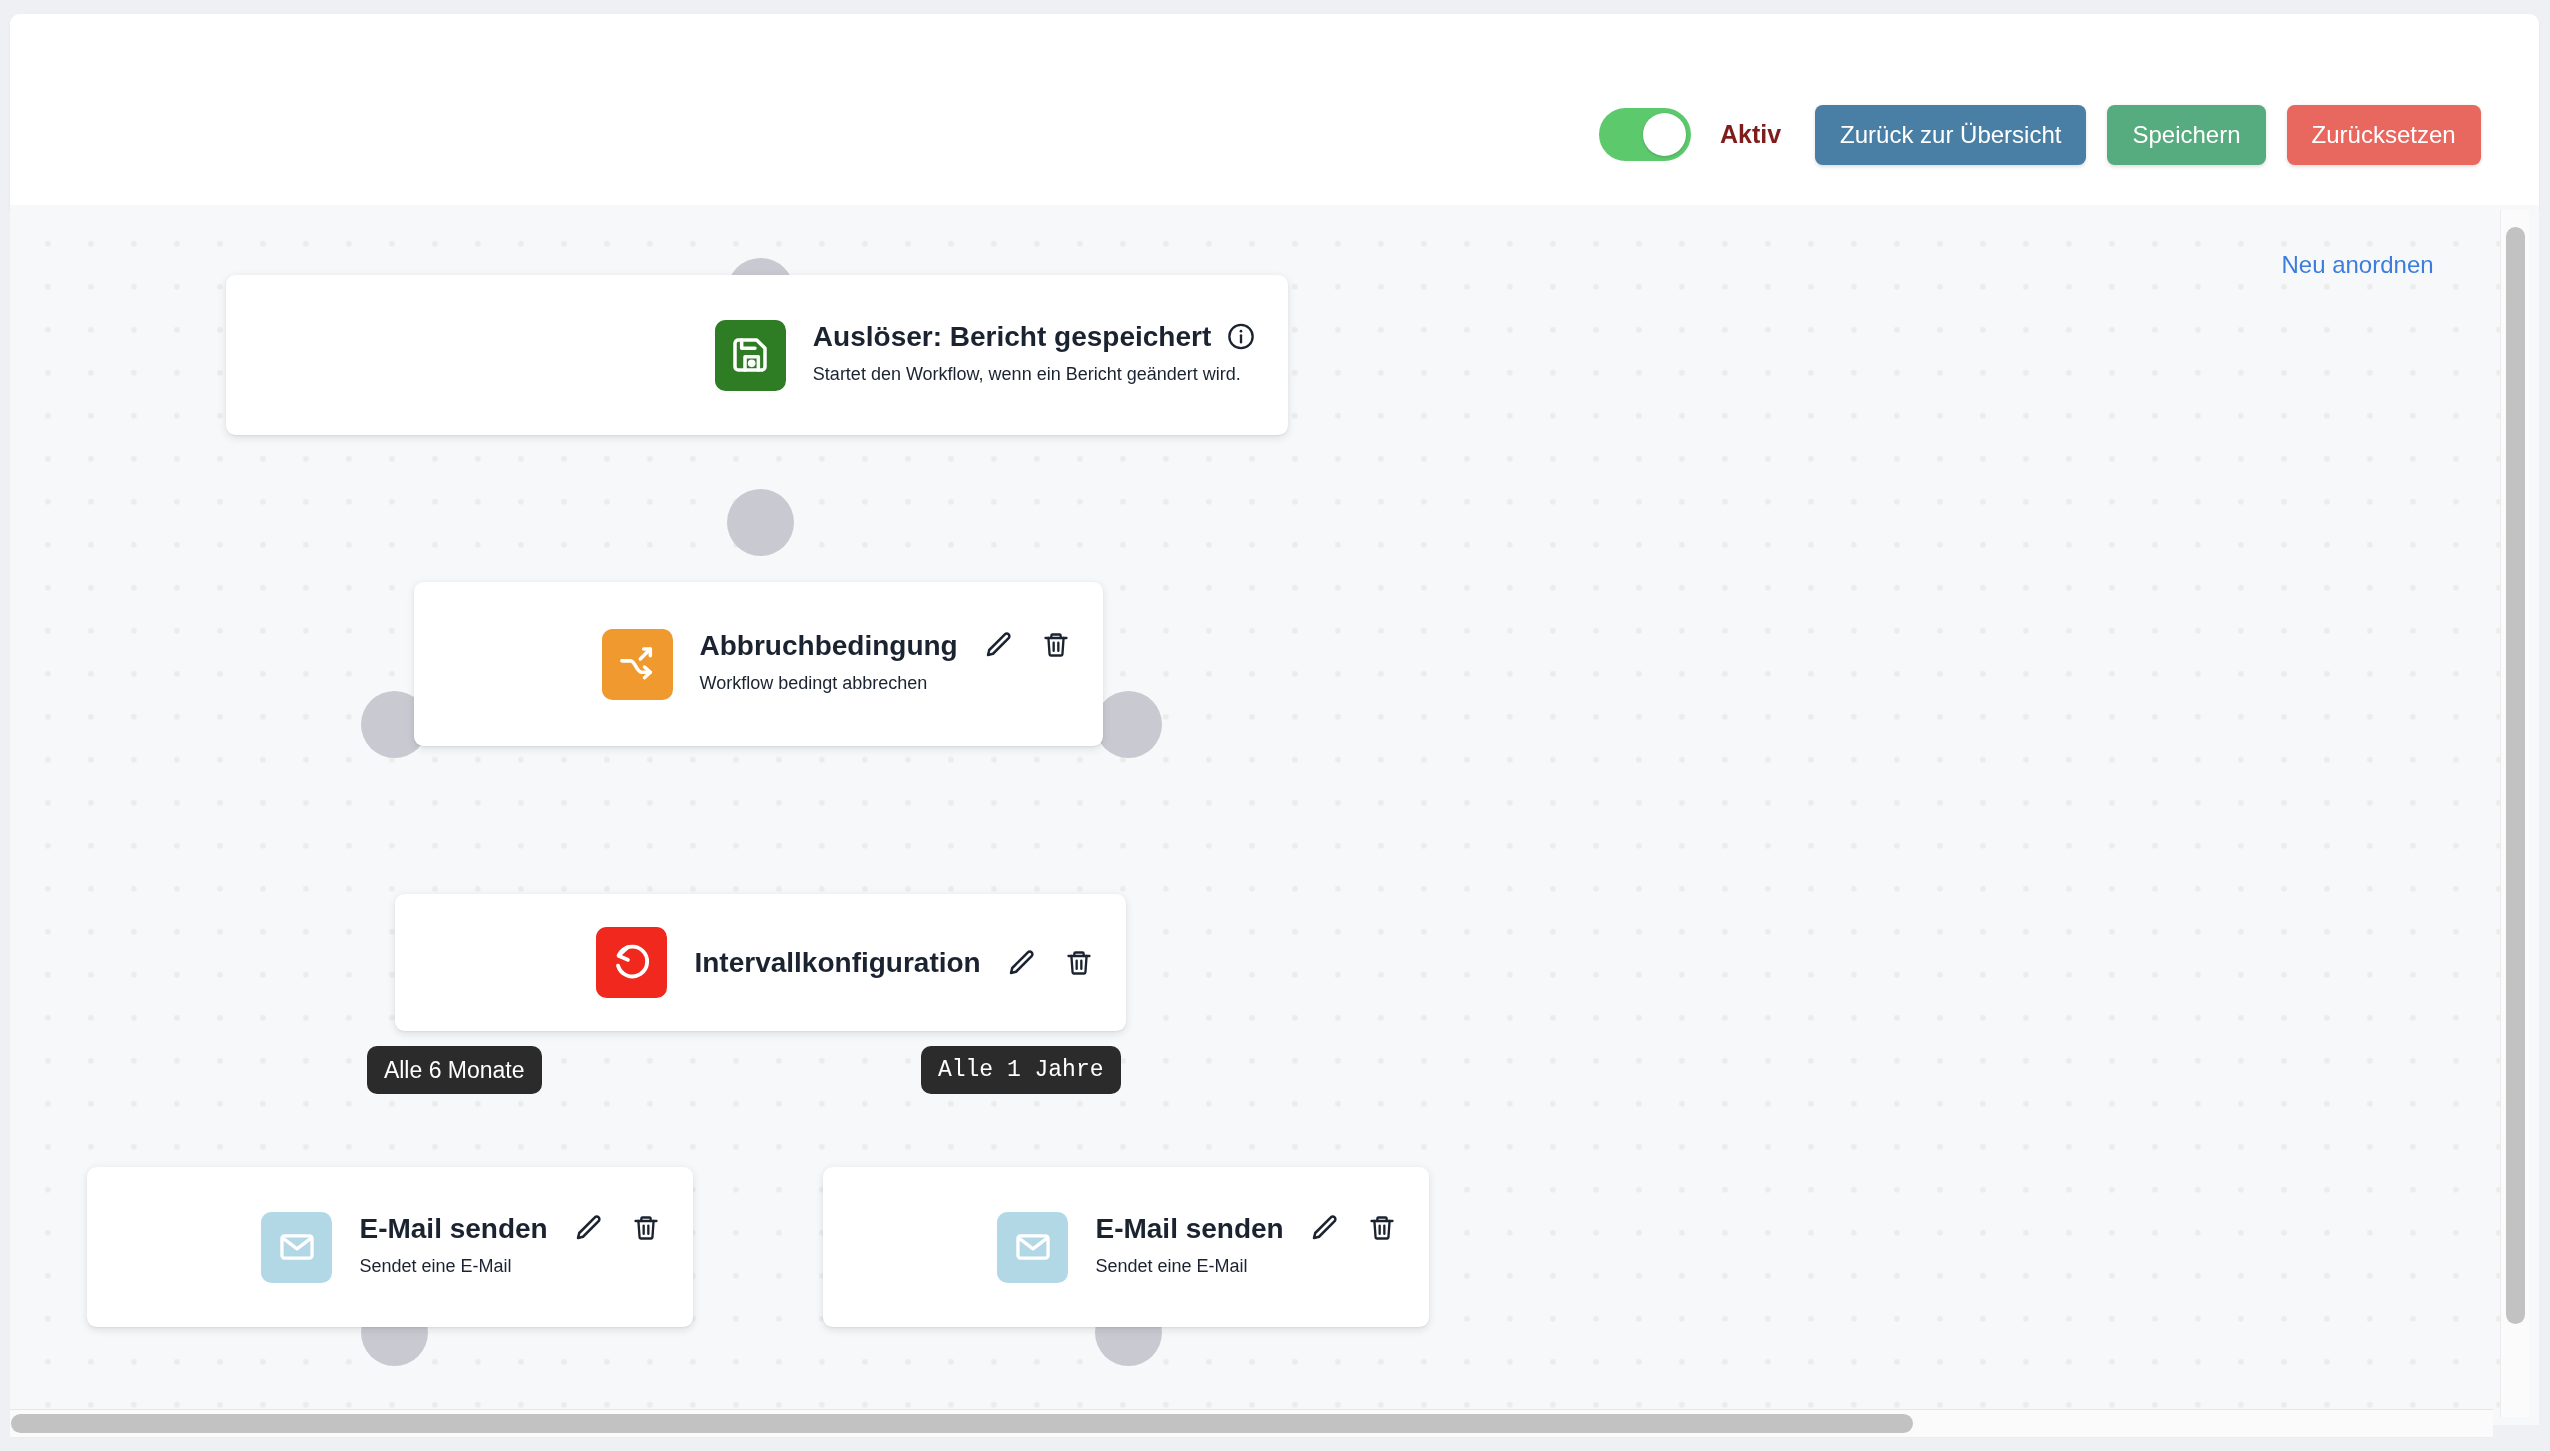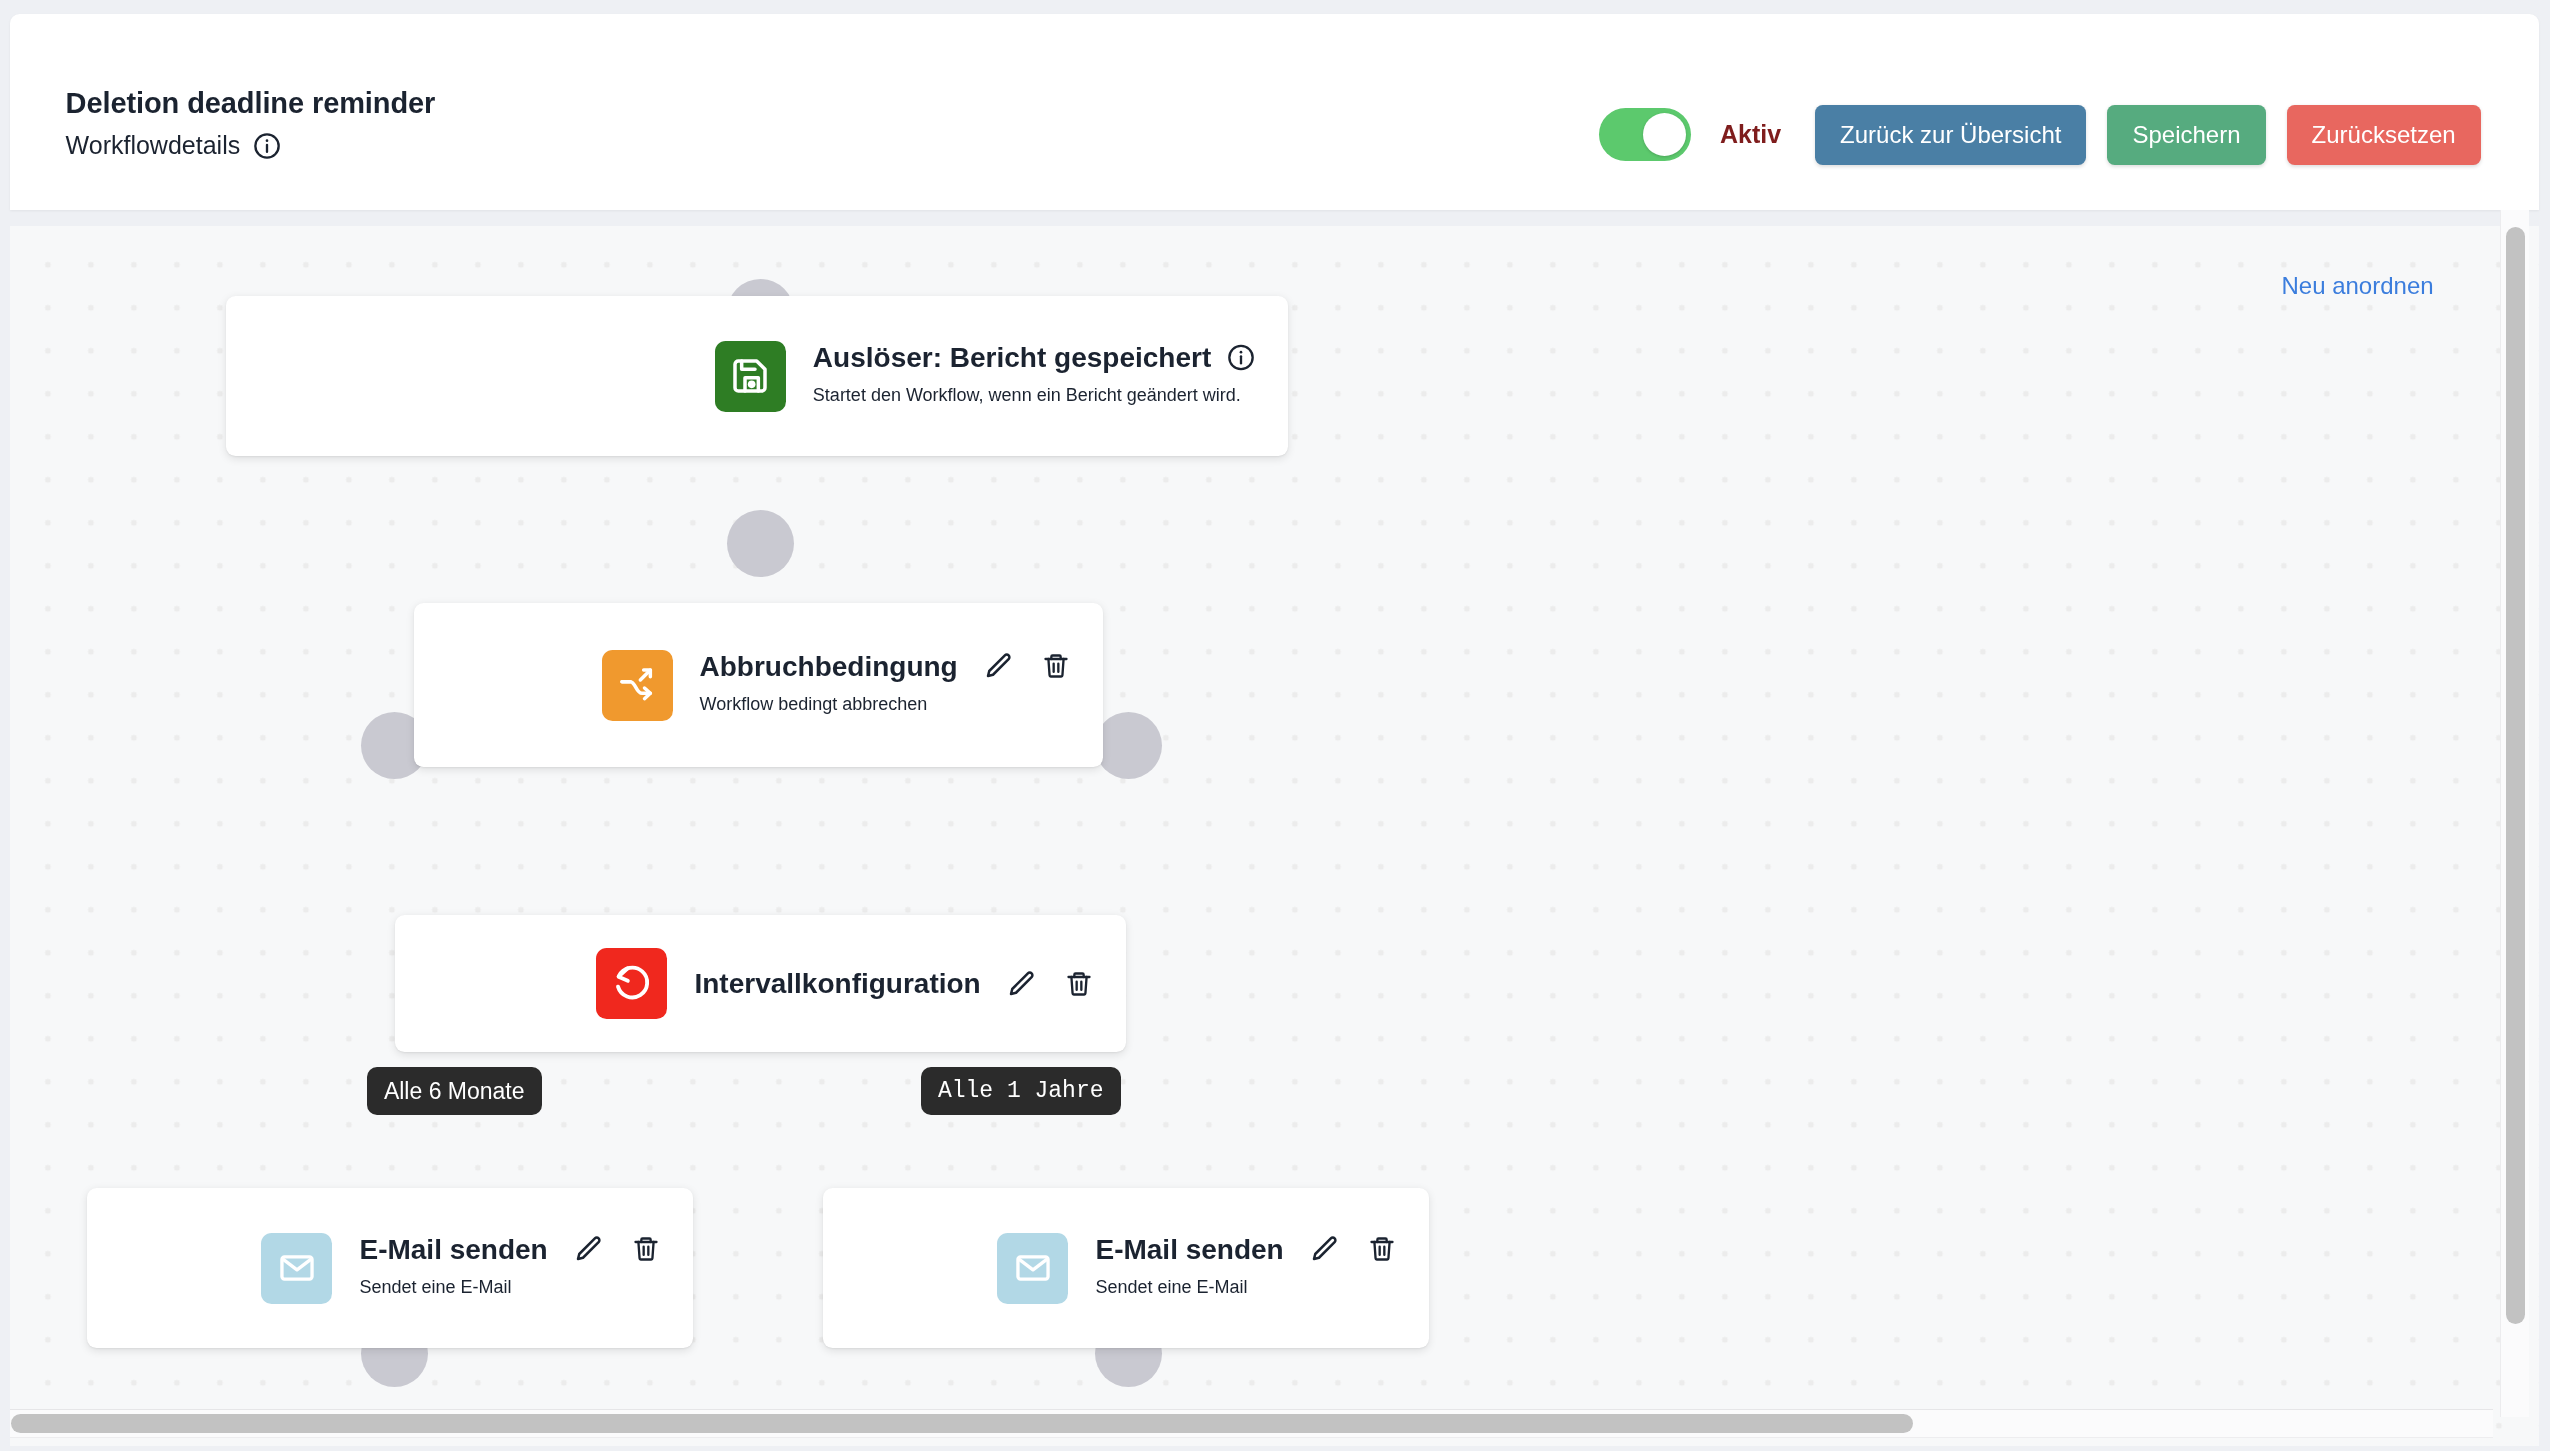--- a/index.html
+++ b/index.html
@@ -115,21 +115,21 @@
   }
   .btn:first-of-type { margin-left: 0; }
   .btn-back   { background: #4a7fa5; }
   .btn-save   { background: #56ab7f; }
   .btn-reset  { background: #e8675f; }
 
   
   .canvas-wrap {
     position: absolute;
     left: 9.6px;
-    top: 226px;
+    top: 205px;
     width: 2529px;
     height: 1220px;
     background: #000000;
     overflow: hidden;
   }
 
   .dotgrid {
     position: absolute;
     inset: 0;
     background-color: #f7f8f9;
@@ -306,33 +306,20 @@
     cursor: pointer;
   }
 </style>
 </head>
 <body>
 
 <div id="app">
 
   <div class="header">
 
-    <div class="header-titles">
-      <div class="wf-title">Deletion deadline reminder</div>
-      <div class="wf-sub-row">
-        <span class="wf-sub">Workflowdetails</span>
-        <span class="info-ico">
-          <svg viewBox="0 0 24 24" width="28" height="28" fill="none" stroke="#1b2330" stroke-width="2">
-            <circle cx="12" cy="12" r="10"></circle>
-            <line x1="12" y1="11" x2="12" y2="17" stroke-linecap="round"></line>
-            <circle cx="12" cy="7.4" r="1.15" fill="#1b2330" stroke="none"></circle>
-          </svg>
-        </span>
-      </div>
-    </div>
 
     <div class="header-actions">
       <div class="toggle">
         <div class="knob"></div>
       </div>
       <span class="toggle-label">Aktiv</span>
       <button class="btn btn-back">Zurück zur Übersicht</button>
       <button class="btn btn-save">Speichern</button>
       <button class="btn btn-reset">Zurücksetzen</button>
     </div>

